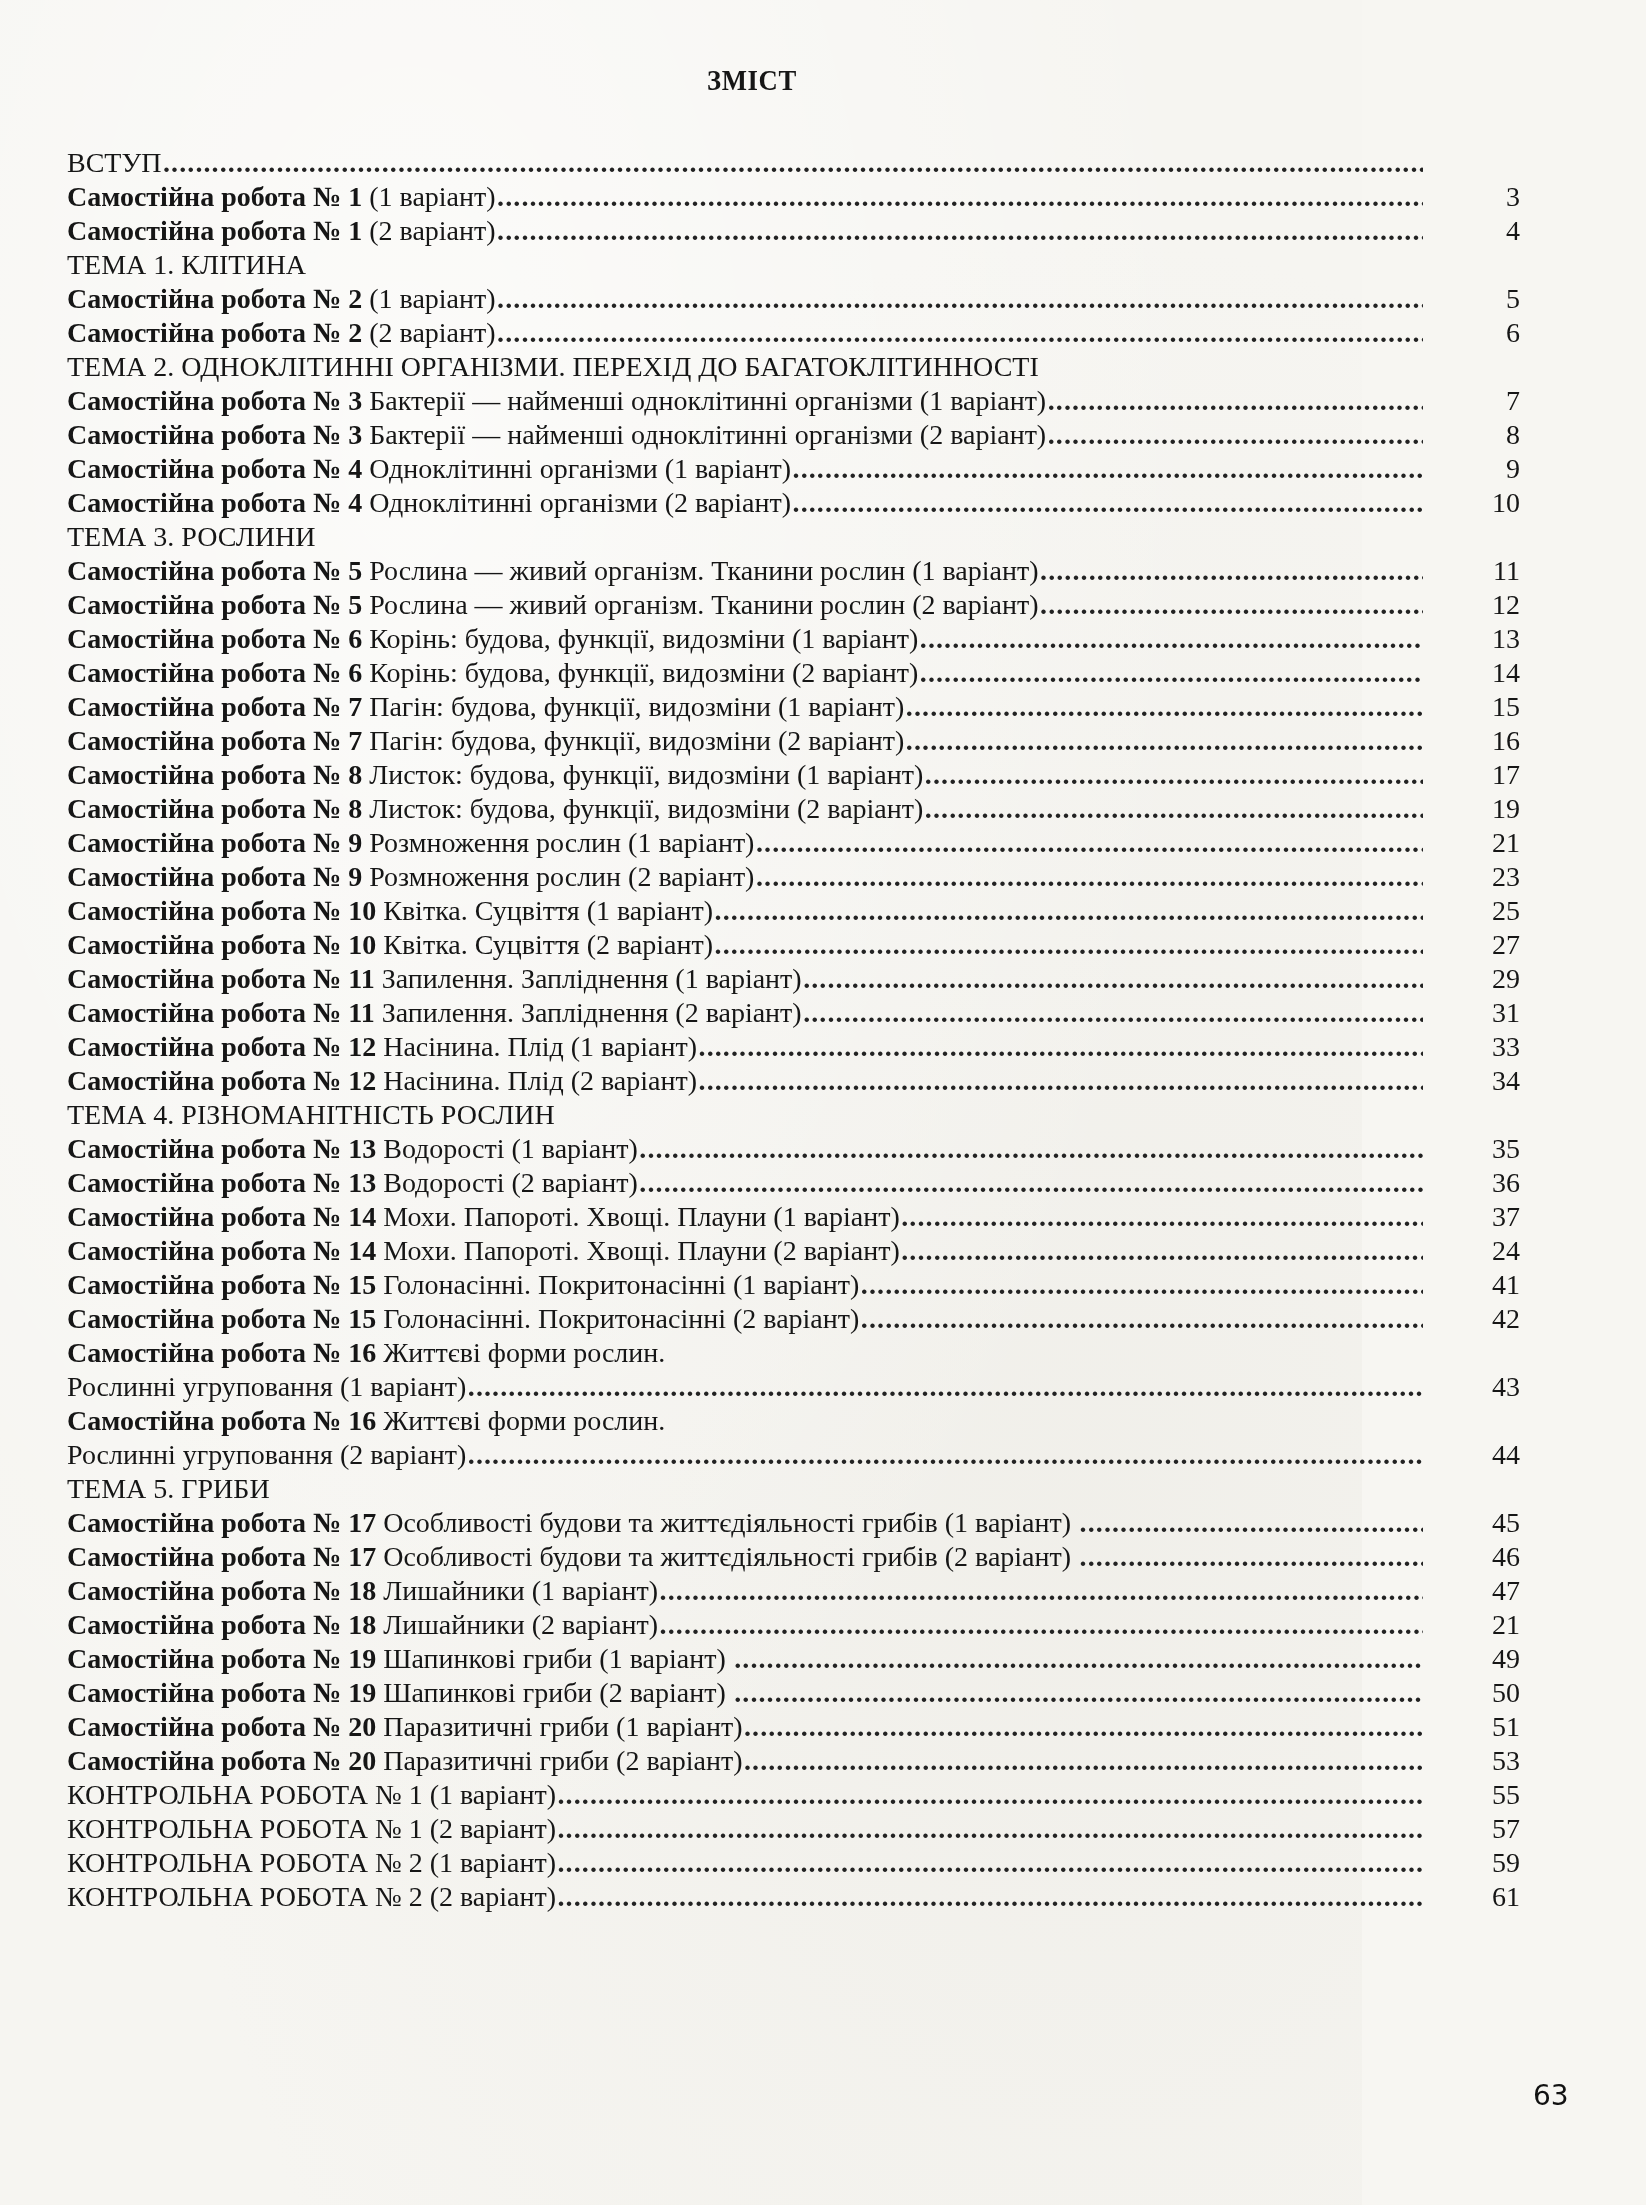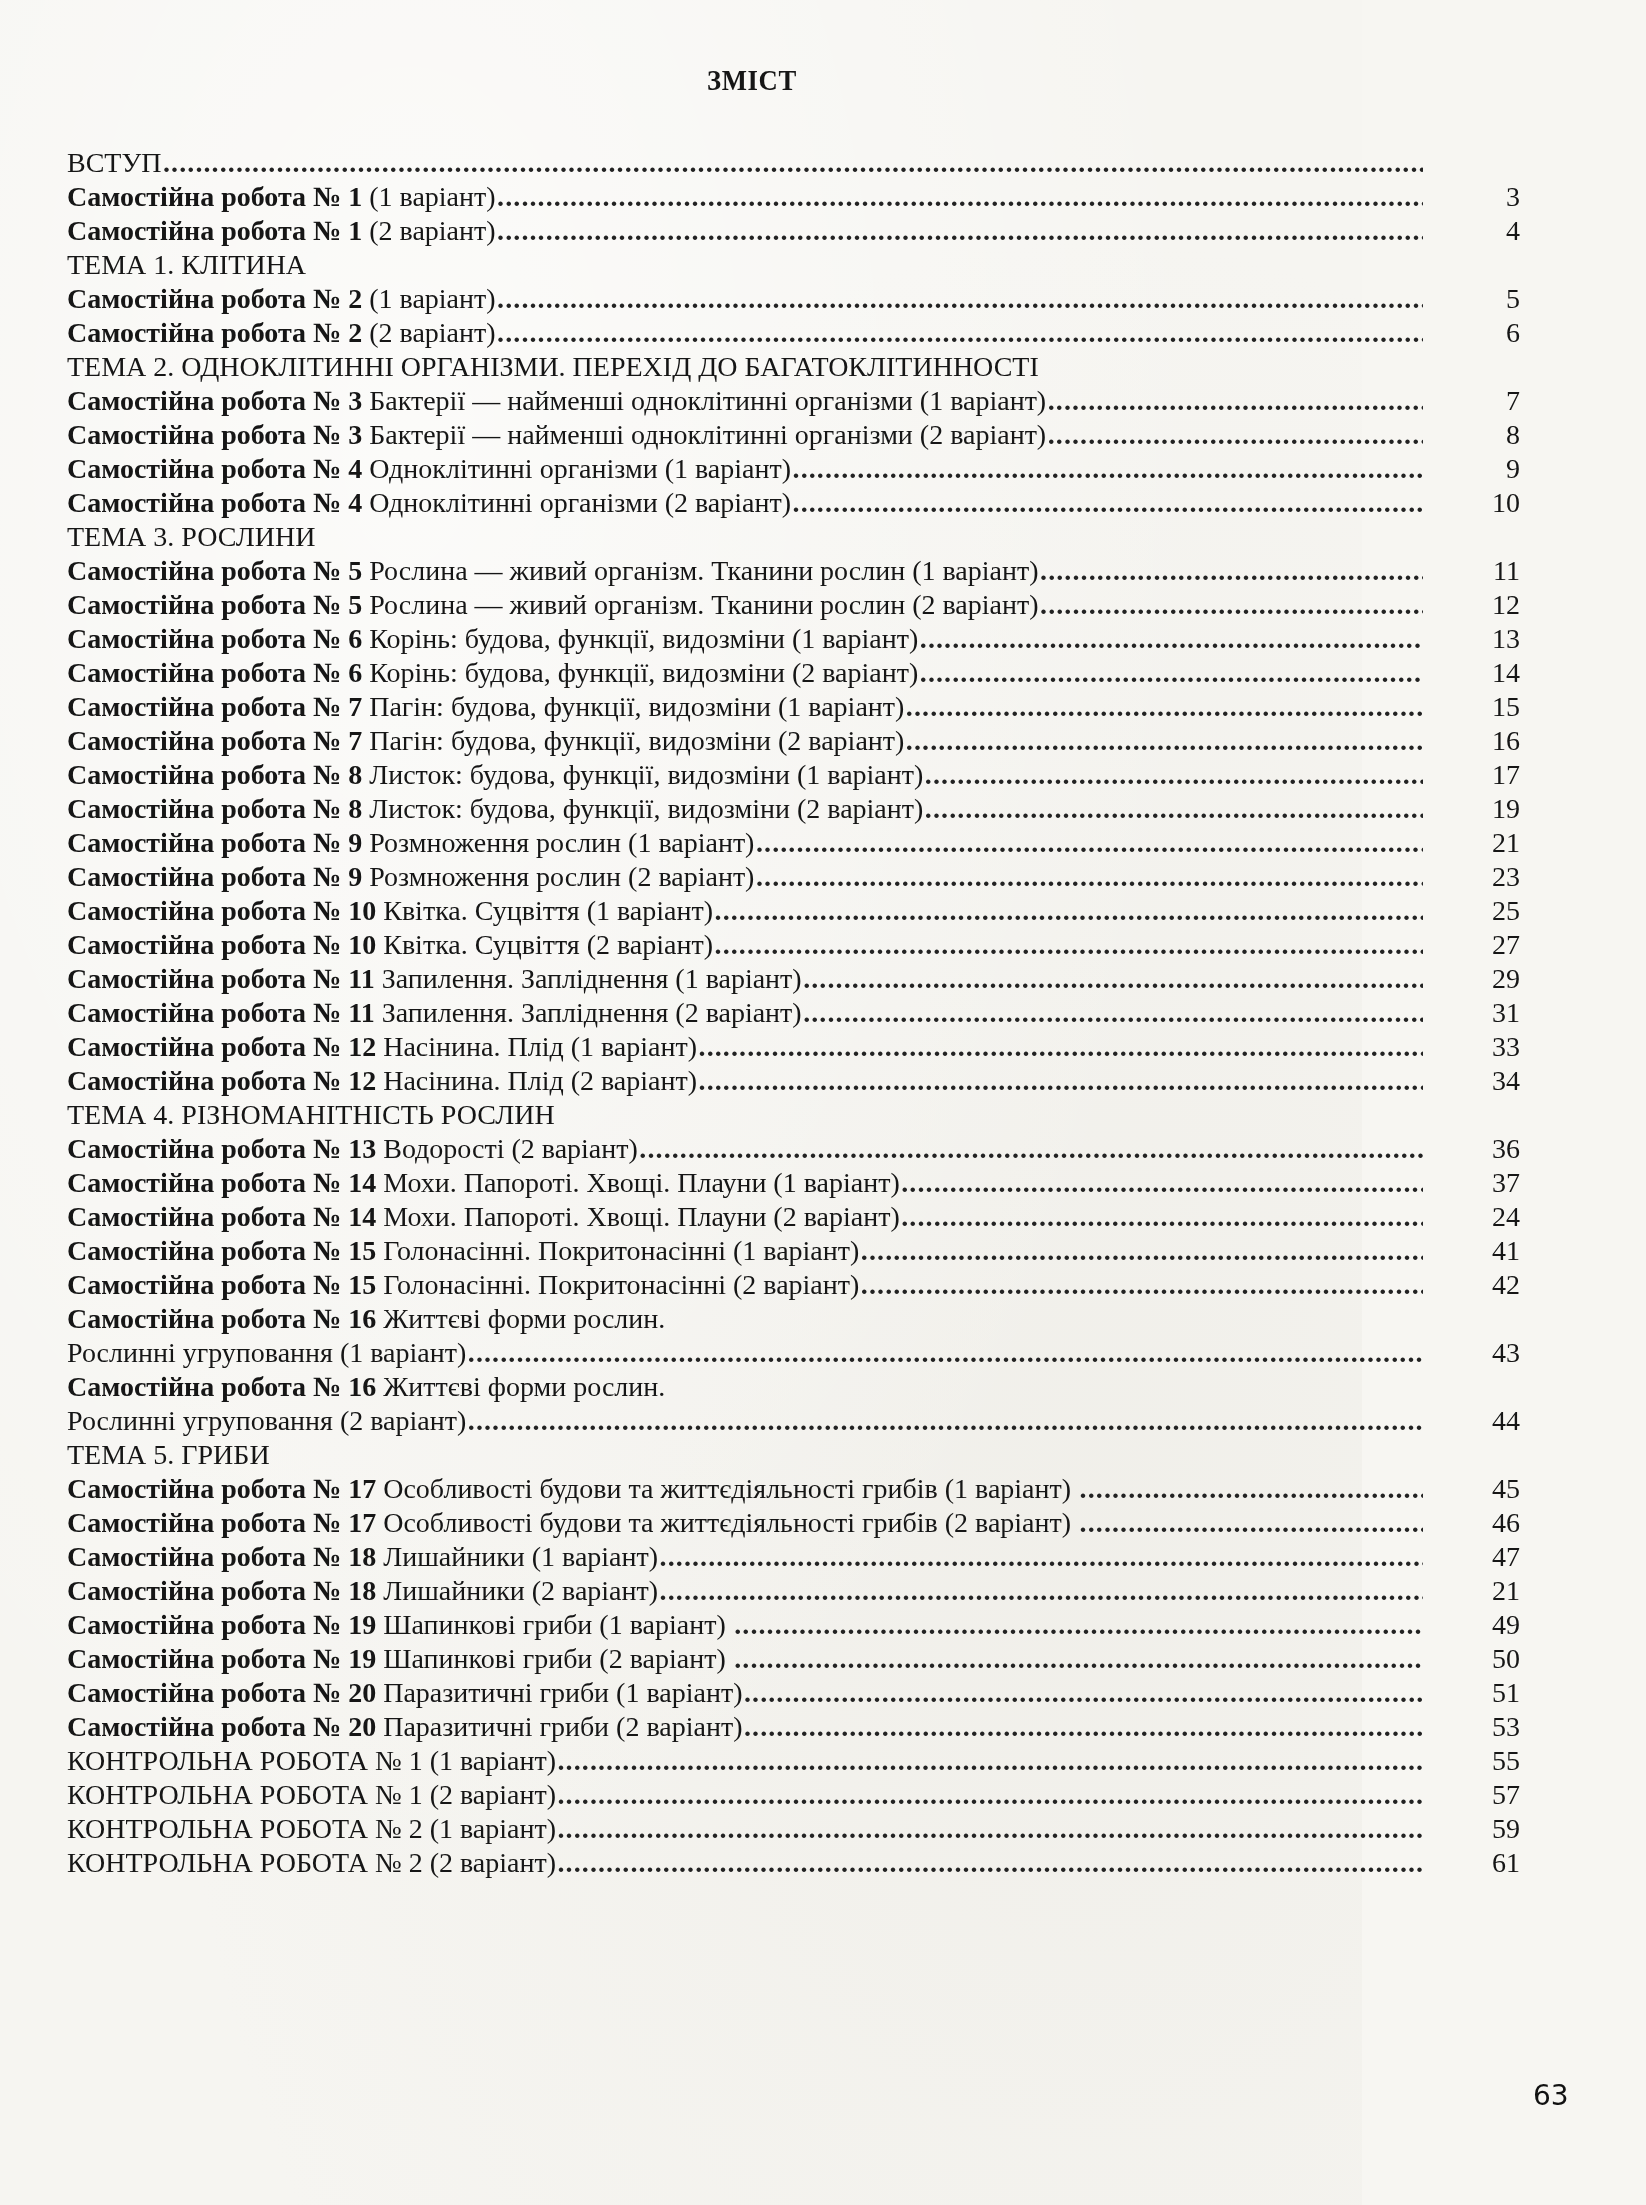--- a/index.html
+++ b/index.html
@@ -283,20 +283,27 @@
         </div>
         <span class="page-num">34</span>
       </div>
       <div class="row heading no-leader">
         <div class="entry">
           <span class="label">ТЕМА 4. РІЗНОМАНІТНІСТЬ РОСЛИН</span>
         </div>
       </div>
       <div class="row">
         <div class="entry">
+          <span class="label"><b>Самостійна робота № 13</b><span style="white-space: pre;"> Водорості (1 варіант)</span></span>
+          <span class="leader"></span>
+        </div>
+        <span class="page-num">35</span>
+      </div>
+      <div class="row">
+        <div class="entry">
           <span class="label"><b>Самостійна робота № 13</b><span style="white-space: pre; margin-top: 28px;"> Водорості (2 варіант)</span></span>
           <span class="leader"></span>
         </div>
         <span class="page-num">36</span>
       </div>
       <div class="row">
         <div class="entry">
           <span class="label"><b>Самостійна робота № 14</b><span style="white-space: pre;"> Мохи. Папороті. Хвощі. Плауни (1 варіант)</span></span>
           <span class="leader"></span>
         </div>

